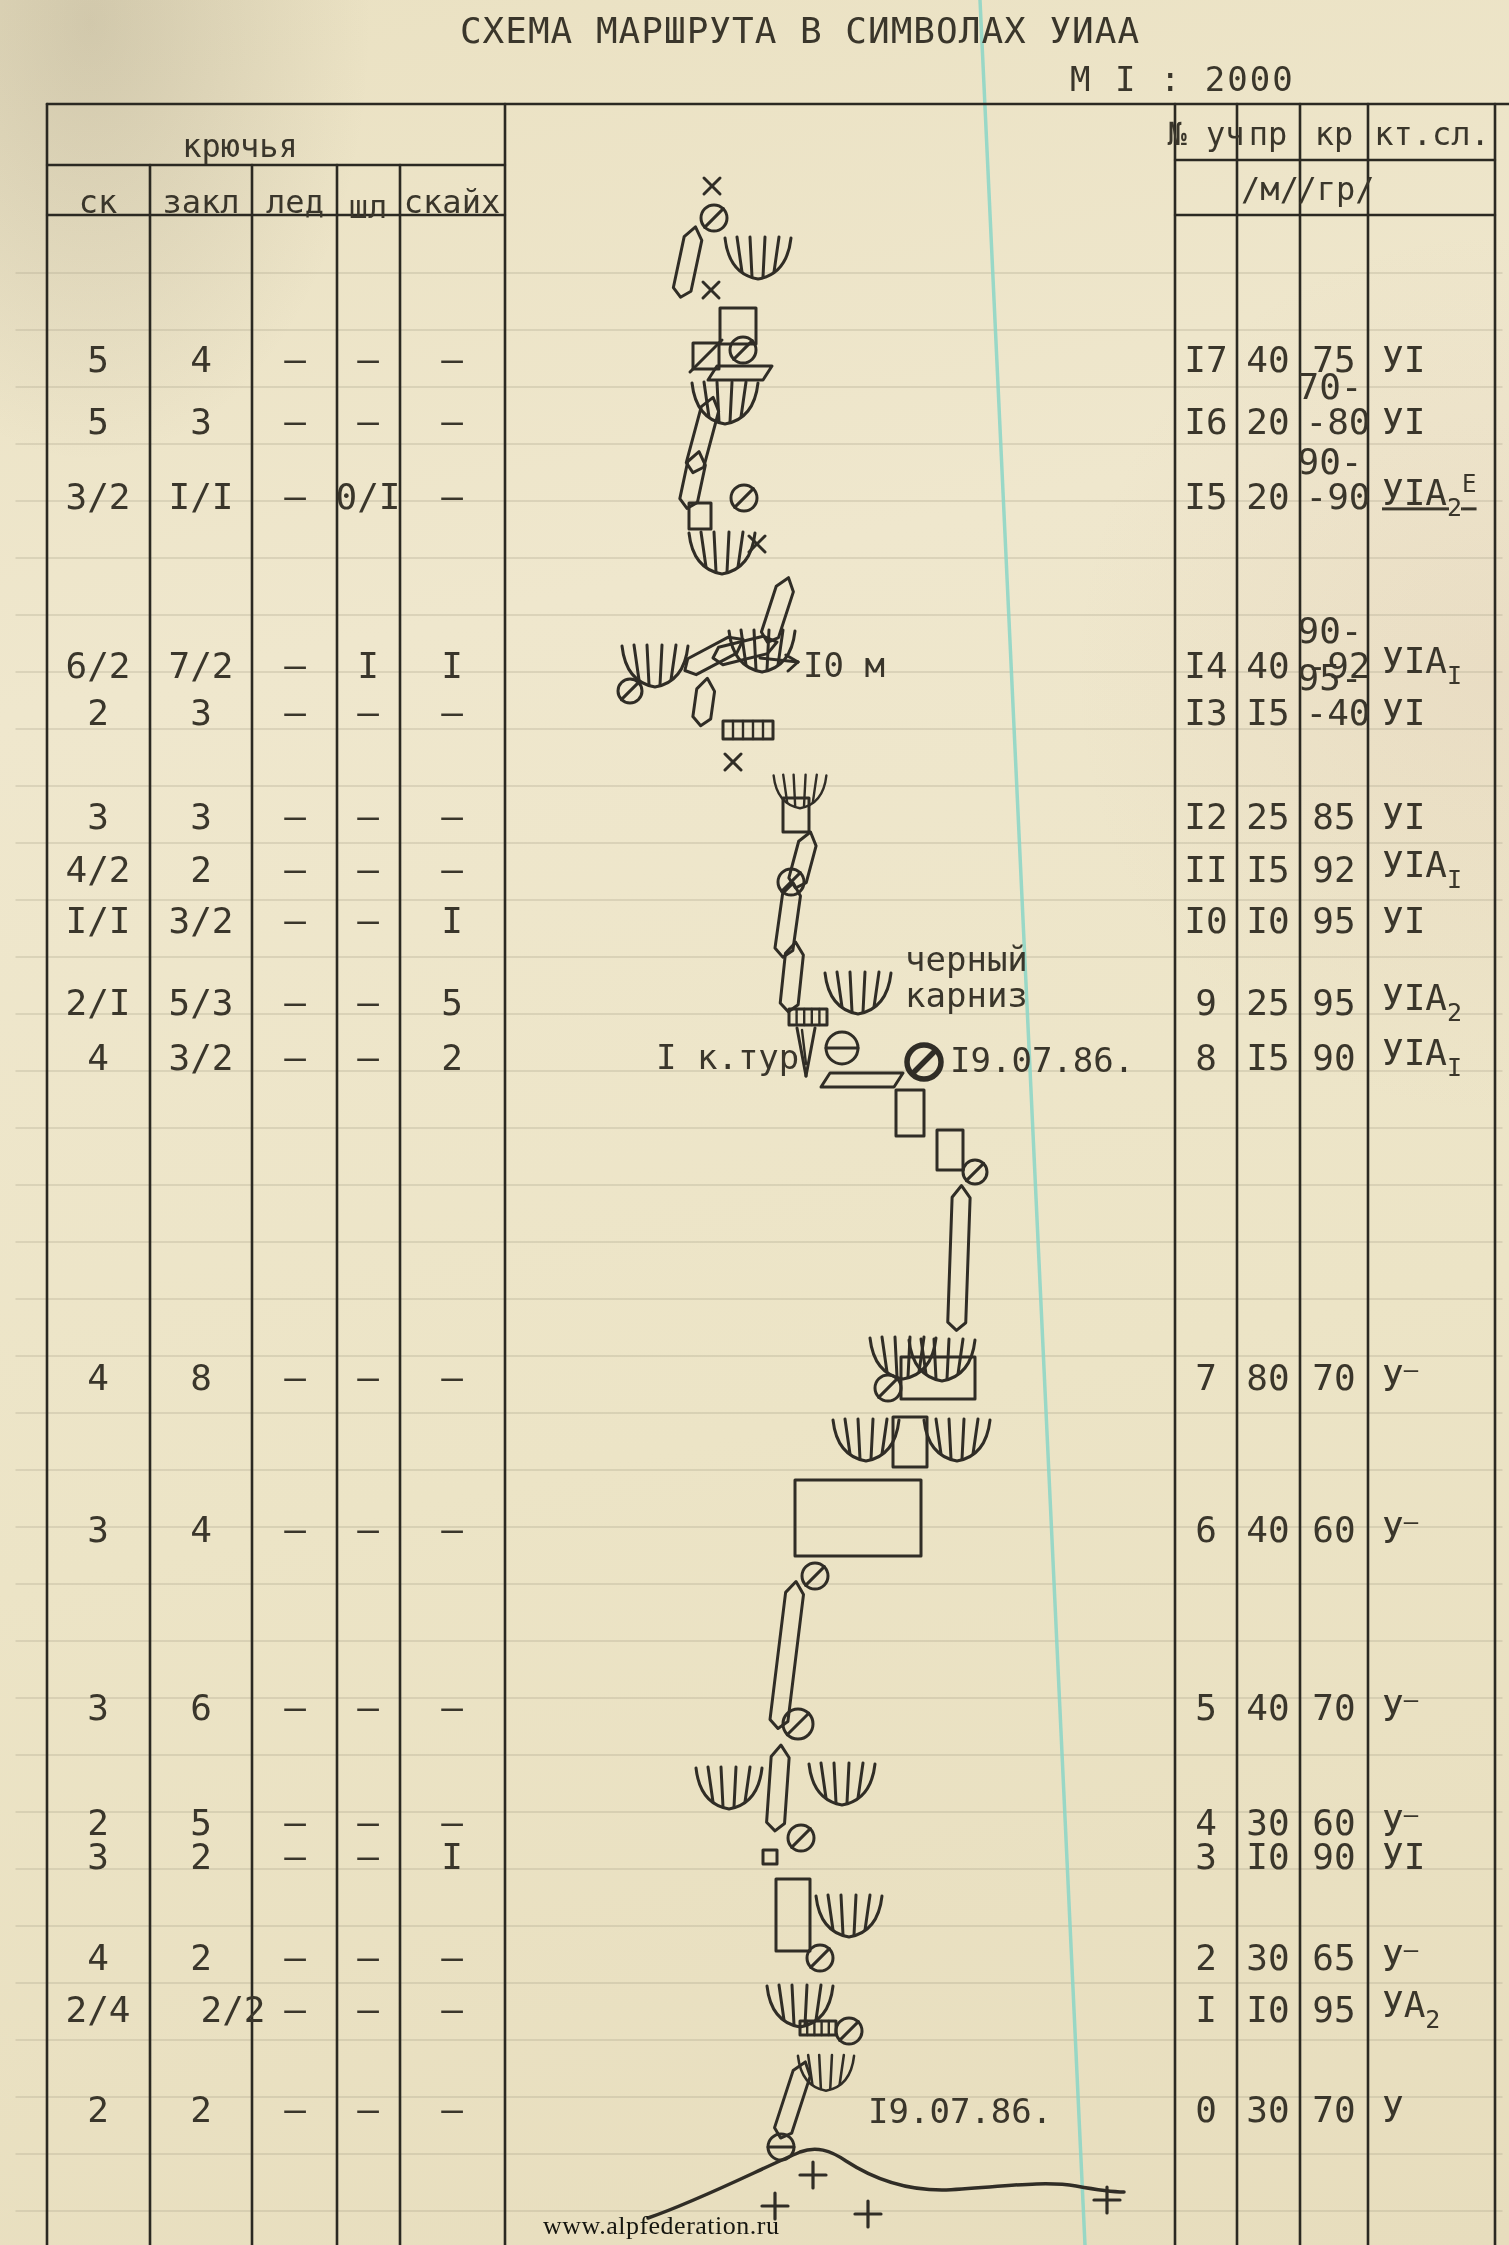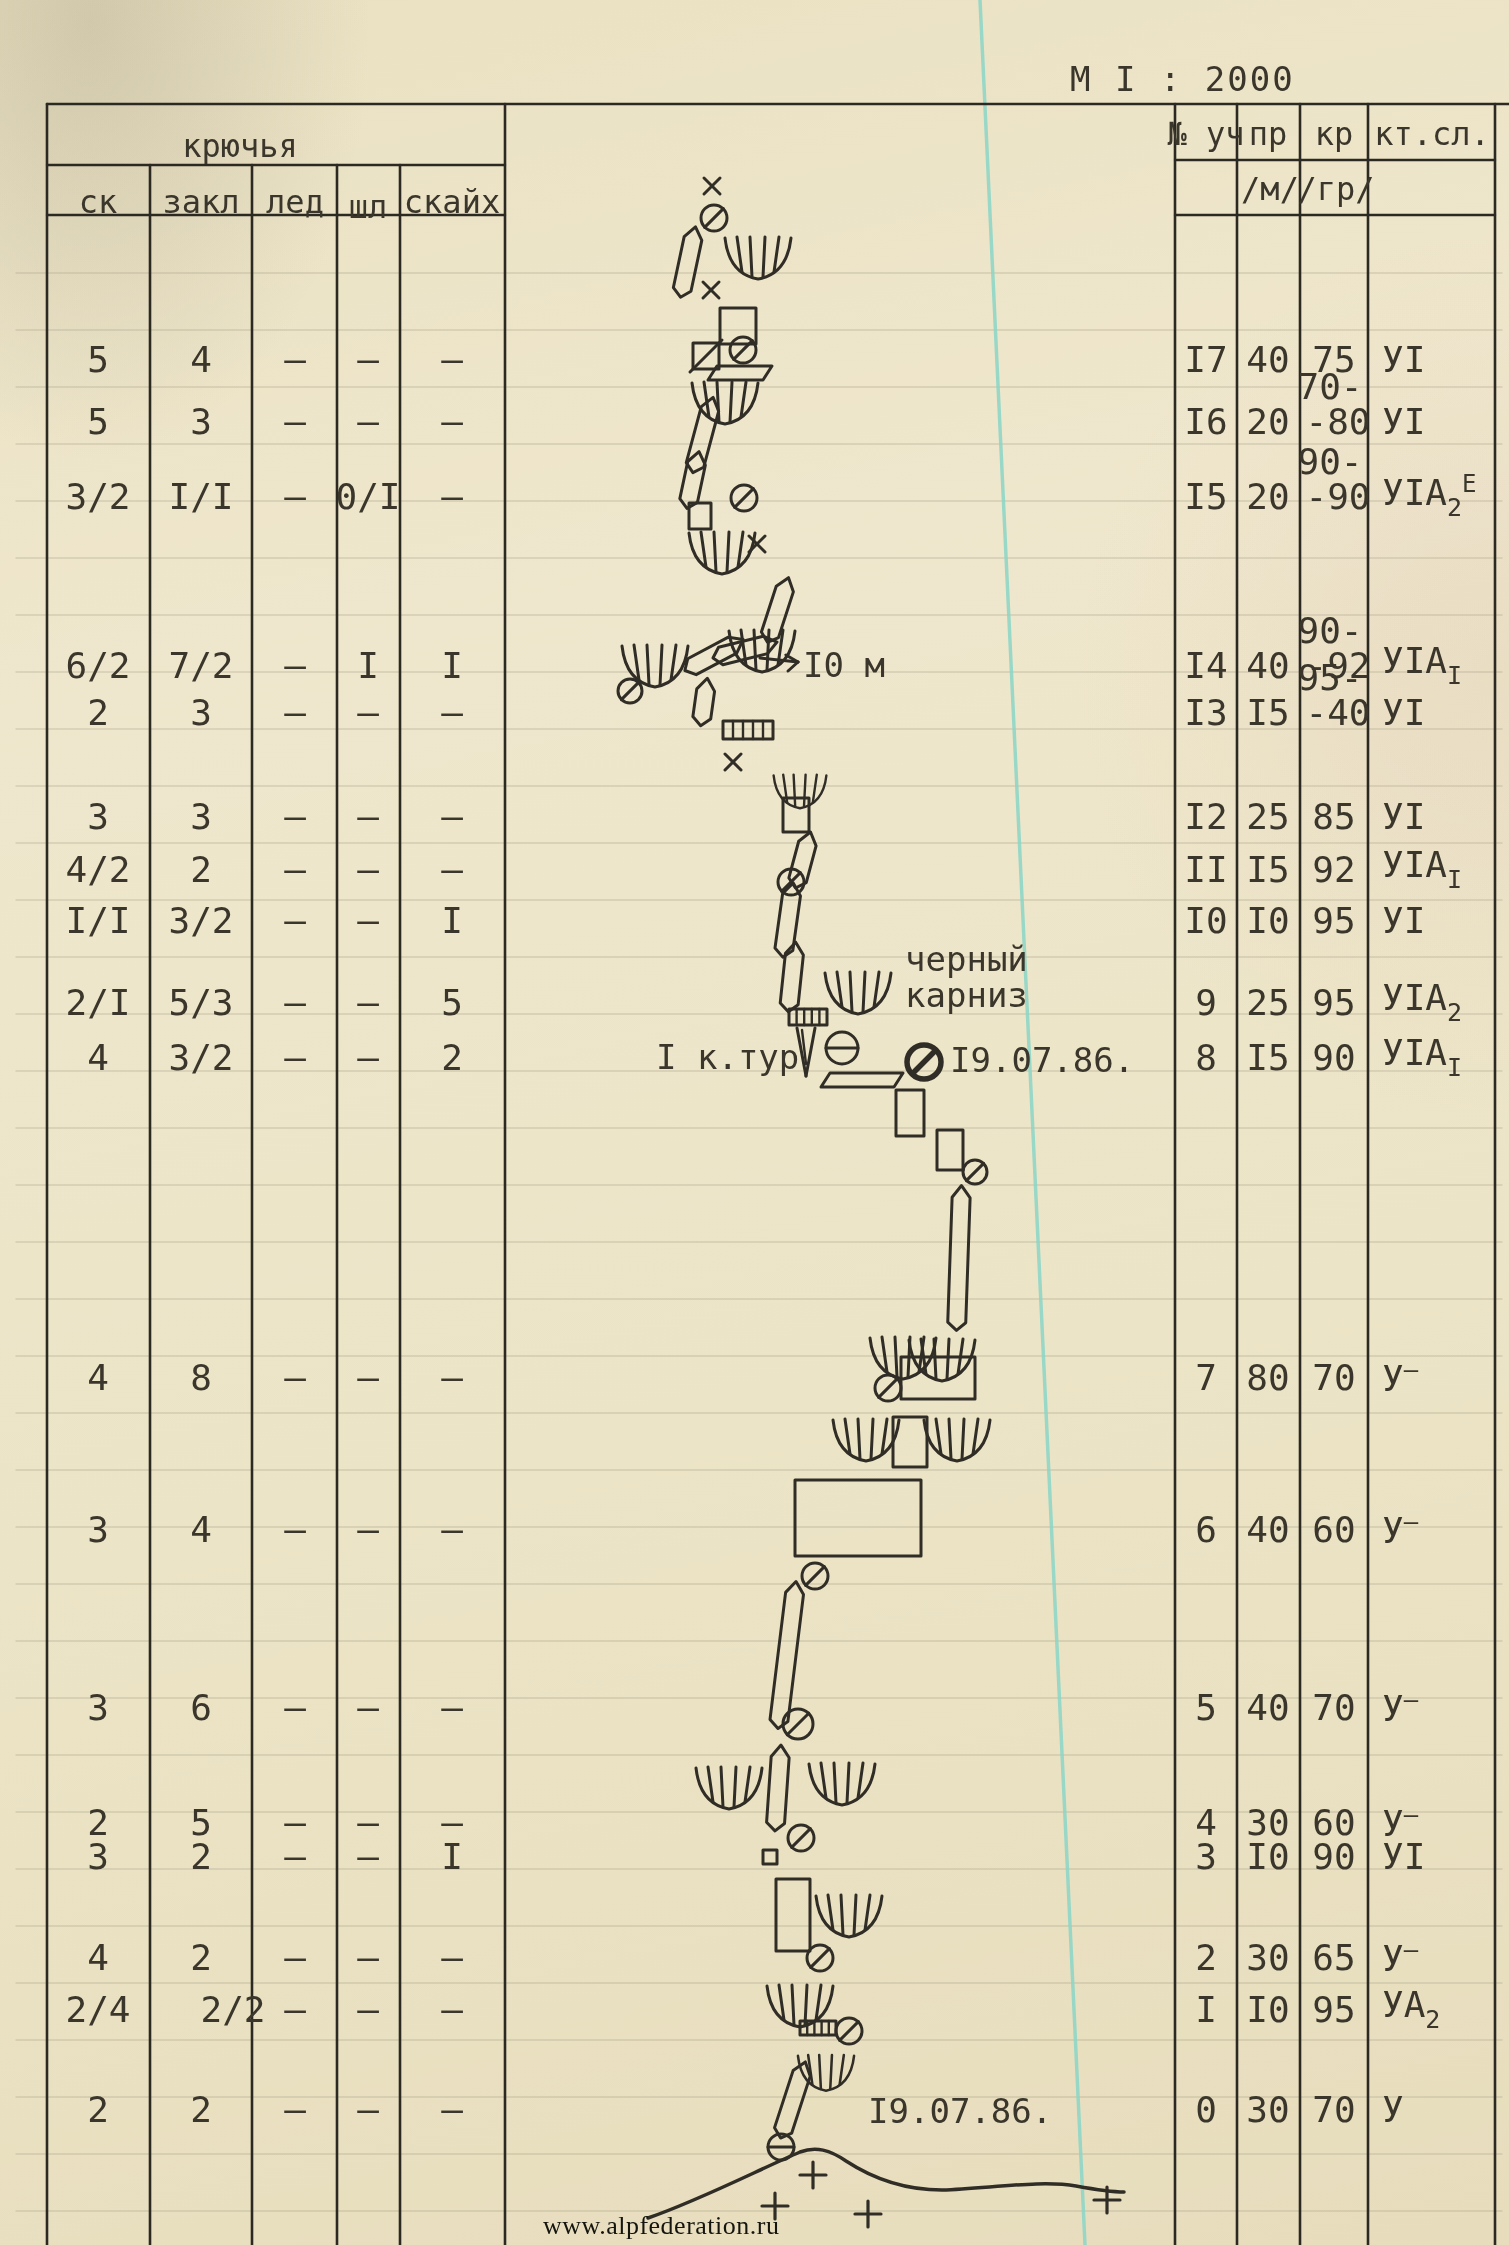--- a/index.html
+++ b/index.html
@@ -388,20 +388,21 @@
           <line x1="0" y1="-13" x2="0" y2="13" stroke="#302d26" stroke-width="3.2" stroke-linecap="round"></line>
         </g>
         <g transform="translate(1107,2200)">
           <line x1="-13" y1="0" x2="13" y2="0" stroke="#302d26" stroke-width="3.2" stroke-linecap="round"></line>
           <line x1="0" y1="-13" x2="0" y2="13" stroke="#302d26" stroke-width="3.2" stroke-linecap="round"></line>
         </g>
         <path d="M648,2218 C700,2200 758,2170 800,2152 C816,2146 830,2150 846,2161 C872,2178 905,2190 942,2190 C992,2188 1042,2180 1076,2186 C1098,2190 1115,2192 1124,2192" stroke-width="3.5"></path>
       </g>
     </svg>
 
+  <div class="t c title" style="left:800px;top:31px;">СХЕМА МАРШРУТА В СИМВОЛАХ УИАА</div>
 
   <div class="t l fs34" style="left:1070px;top:80px;letter-spacing:2px;">М I : 2000</div>
 
   <div class="t c fs32" style="left:240px;top:147px;">крючья</div>
 
   <div id="text-layer">
       <div class="t c fs32" style="left: 98px; top: 203px;">ск</div>
       <div class="t c fs32" style="left: 201px; top: 203px;">закл</div>
       <div class="t c fs32" style="left: 295px; top: 203px;">лед</div>
       <div class="t c fs32" style="left: 368px; top: 208px;">шл</div>
@@ -433,21 +434,21 @@
       <div class="t l fs36" style="left: 1382px; top: 422px;"><span>УI</span></div>
       <div class="t c fs36" style="left: 98px; top: 497px;">3/2</div>
       <div class="t c fs36" style="left: 201px; top: 497px;">I/I</div>
       <div class="t c fs36" style="left: 295px; top: 497px;">–</div>
       <div class="t c fs36" style="left: 368px; top: 497px;">0/I</div>
       <div class="t c fs36" style="left: 452px; top: 497px;">–</div>
       <div class="t c fs36" style="left: 1206px; top: 497px;">I5</div>
       <div class="t c fs36" style="left: 1268px; top: 497px;">20</div>
       <div class="t c fs36" style="left: 1330px; top: 462px;">90-</div>
       <div class="t c fs36" style="left: 1338px; top: 497px;">-90</div>
-      <div class="t l fs36" style="left: 1382px; top: 497px;"><span>УIА</span><span class="sb">2</span><span class="sp">Е</span></div>
+      <div class="t l fs36" style="left: 1382px; top: 497px; text-decoration: underline;"><span>УIА</span><span class="sb">2</span><span class="sp">Е</span></div>
       <div class="t c fs36" style="left: 98px; top: 666px;">6/2</div>
       <div class="t c fs36" style="left: 201px; top: 666px;">7/2</div>
       <div class="t c fs36" style="left: 295px; top: 666px;">–</div>
       <div class="t c fs36" style="left: 368px; top: 666px;">I</div>
       <div class="t c fs36" style="left: 452px; top: 666px;">I</div>
       <div class="t c fs36" style="left: 1206px; top: 666px; text-align: center;">I4</div>
       <div class="t c fs36" style="left: 1268px; top: 666px;">40</div>
       <div class="t c fs36" style="left: 1330px; top: 631px;">90-</div>
       <div class="t c fs36" style="left: 1338px; top: 666px;">-92</div>
       <div class="t l fs36" style="left: 1382px; top: 666px;"><span>УIА</span><span class="sb">I</span></div>

